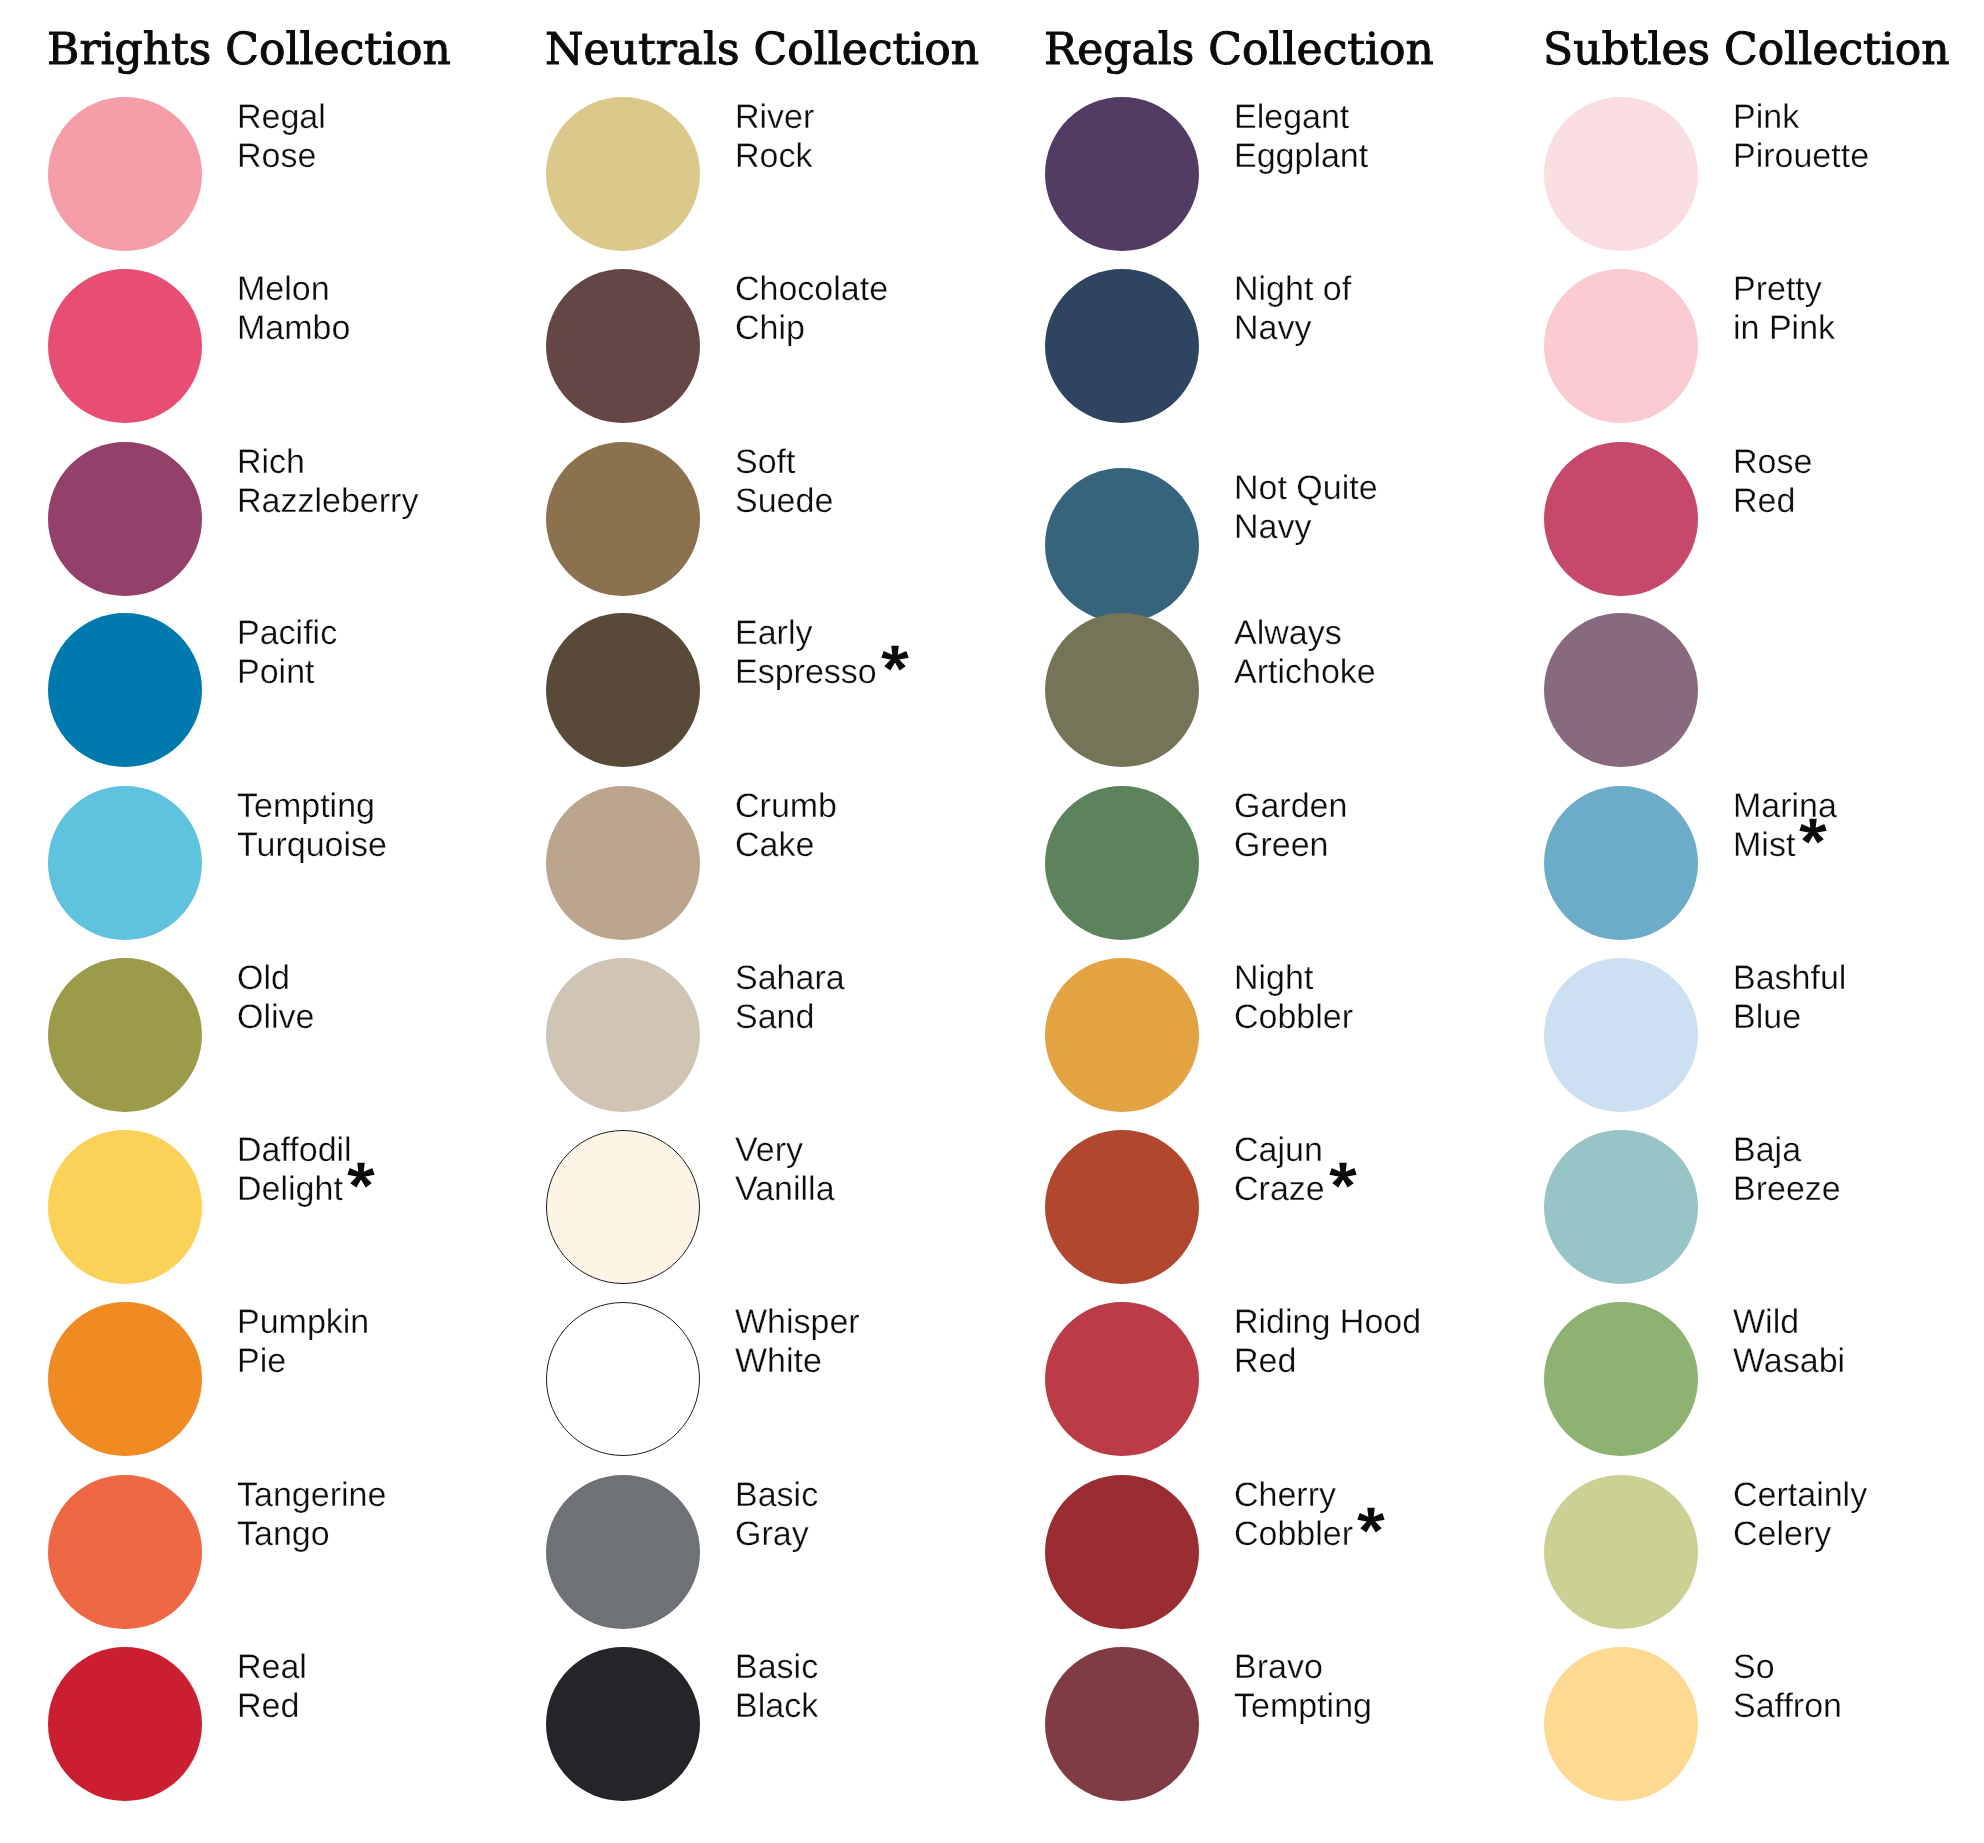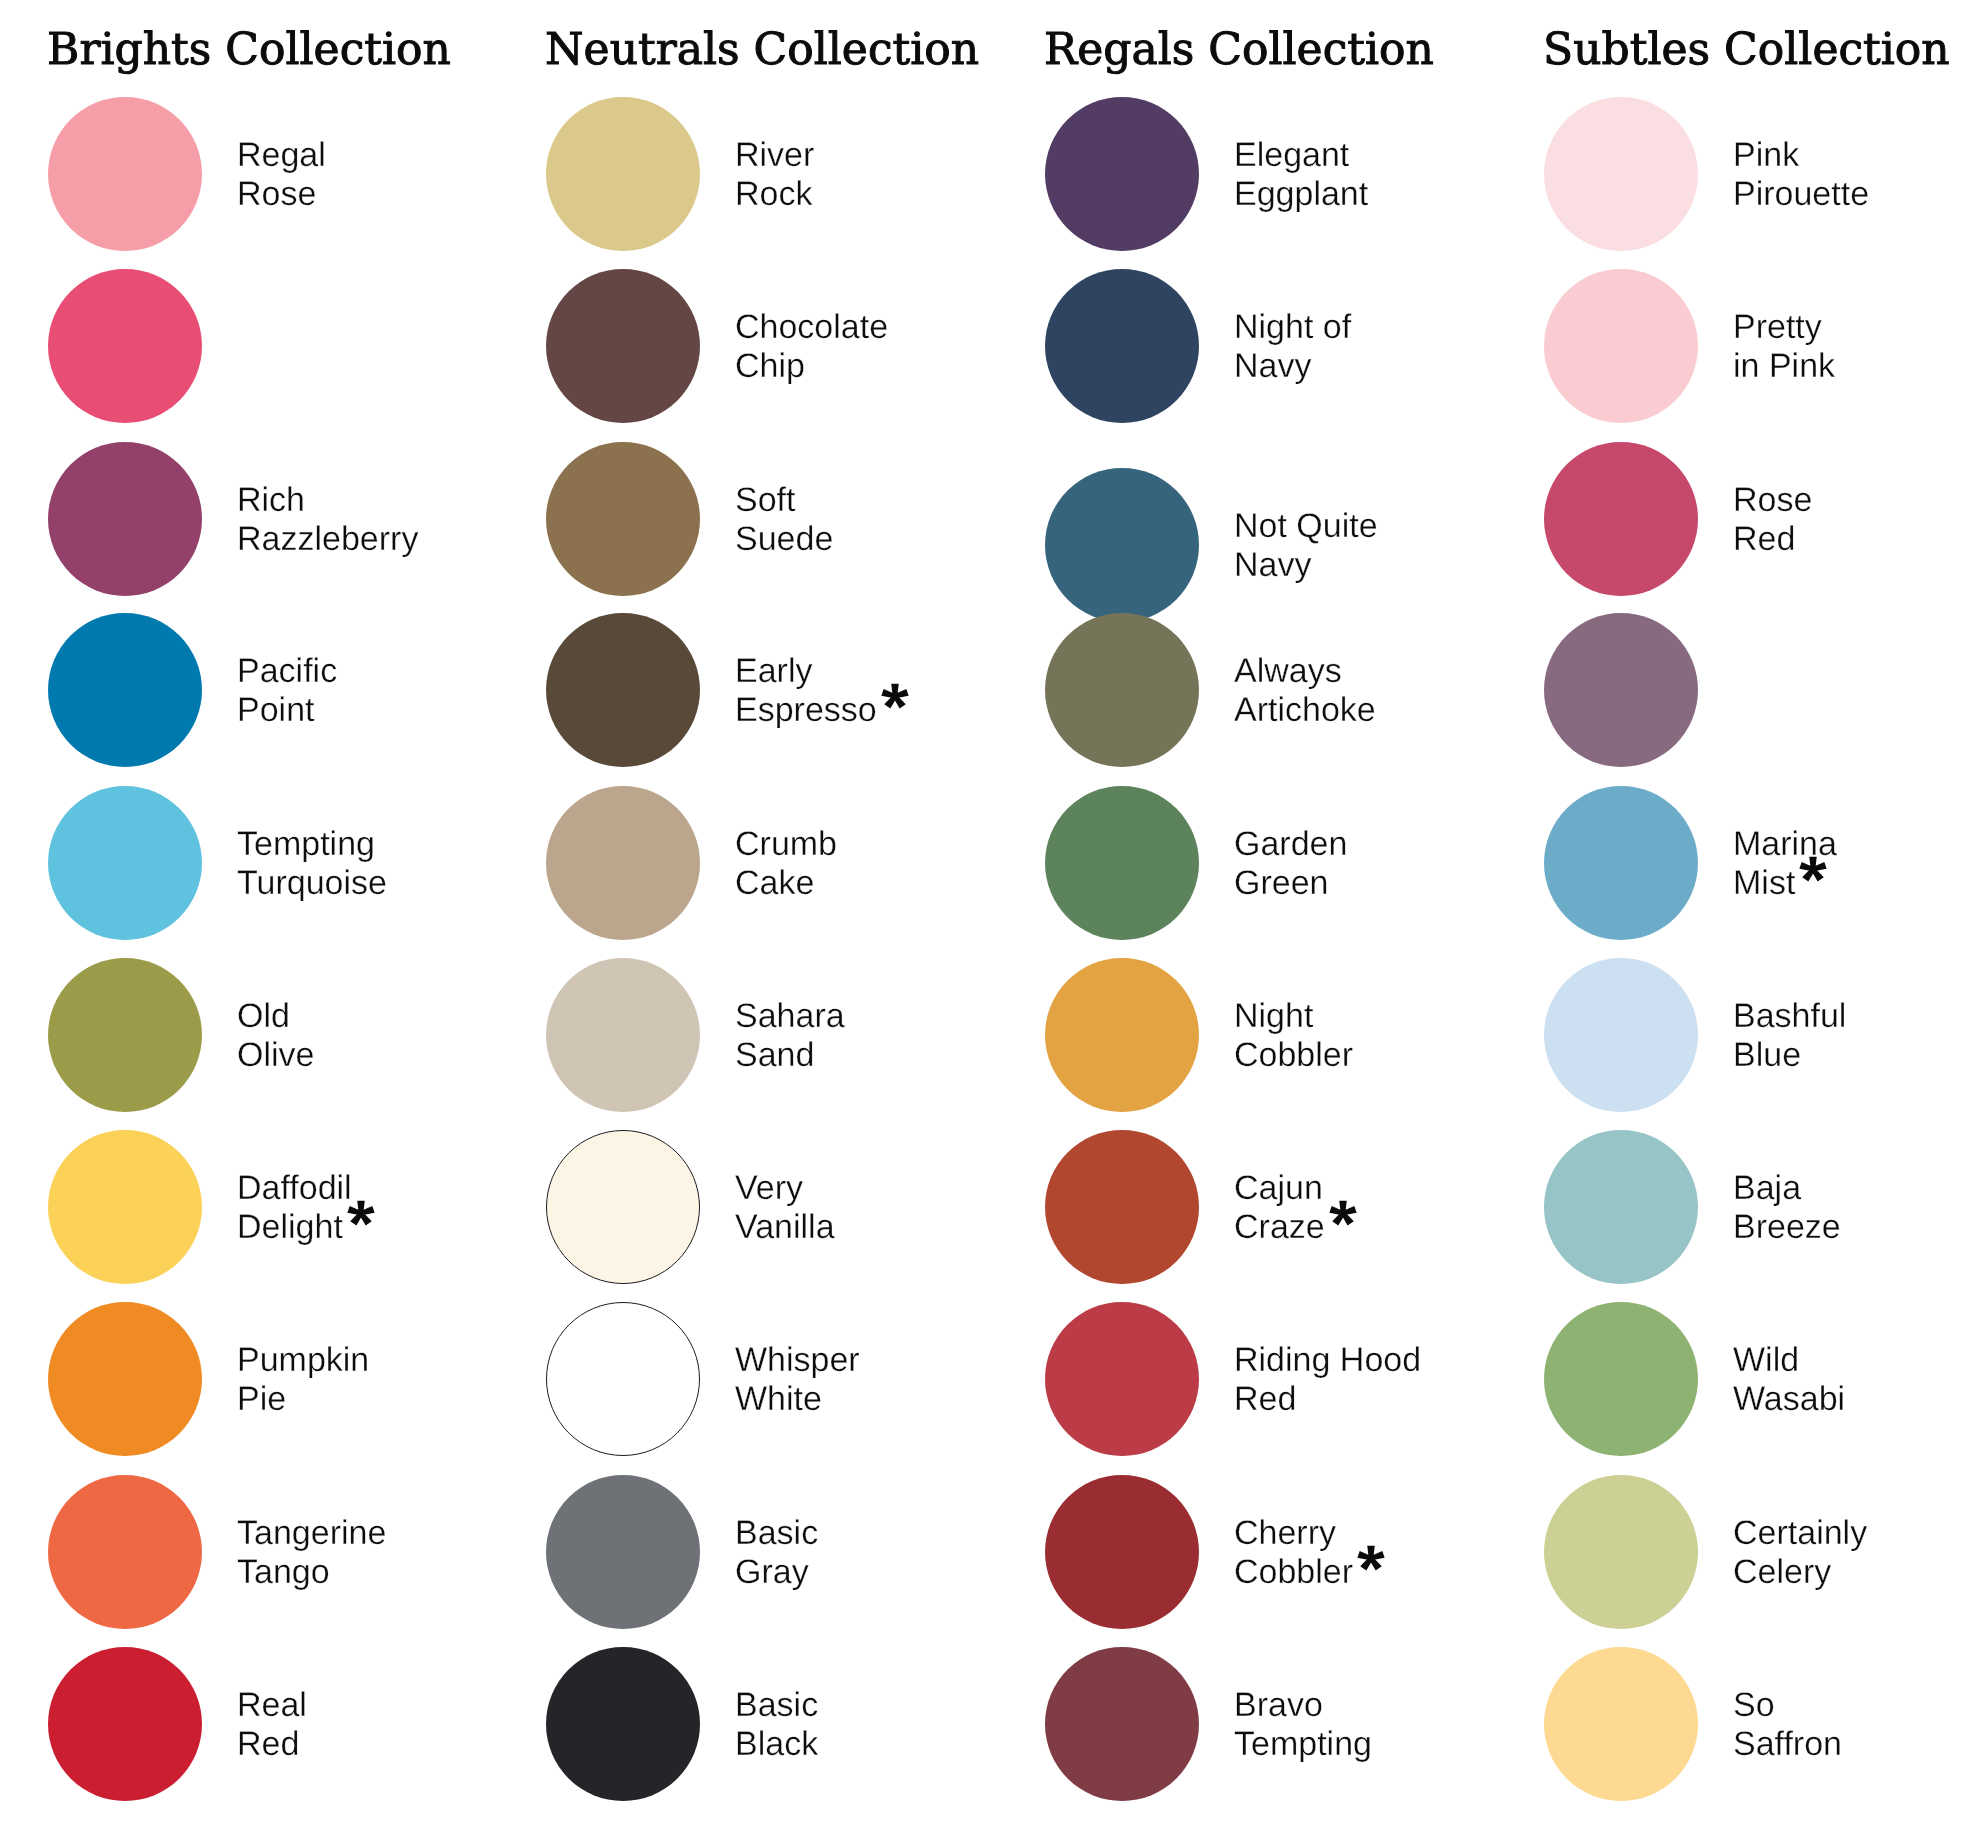--- a/index.html
+++ b/index.html
@@ -32,21 +32,21 @@
   border-radius:50%;
 }
 .dot.outlined{
   width:152px;height:152px;
   border:0.9px solid #1d1d1d;
 }
 .label{
   position:absolute;
   left:189px;
   top:0.9px;height:154px;
-  display:flex;flex-direction:column;justify-content:center;
+  display:flex;flex-direction:column;
   font-size:34px;
   line-height:39px;
   color:#0d0d0d;
   -webkit-text-stroke:0.3px #ffffff;
   letter-spacing:0px;
   white-space:nowrap;
 }
 .label .ln{display:block;}
 .ast{
   display:inline-block;
@@ -67,20 +67,24 @@
   <div class="col-title">Brights Collection</div>
   <div class="row" style="top:97px">
     <div class="dot" style="background: rgb(245, 158, 168);"></div>
     <div class="label">
       <span class="ln">Regal</span>
       <span class="ln"><span>Rose</span></span>
     </div>
   </div>
   <div class="row" style="top:269px">
     <div class="dot" style="background: rgb(232, 77, 116);"></div>
+    <div class="label">
+      <span class="ln">Melon</span>
+      <span class="ln"><span>Mambo</span></span>
+    </div>
   </div>
   <div class="row" style="top:442px">
     <div class="dot" style="background: rgb(147, 65, 107);"></div>
     <div class="label">
       <span class="ln">Rich</span>
       <span class="ln"><span>Razzleberry</span></span>
     </div>
   </div>
   <div class="row" style="top:613px">
     <div class="dot" style="background: rgb(0, 121, 174);"></div>

